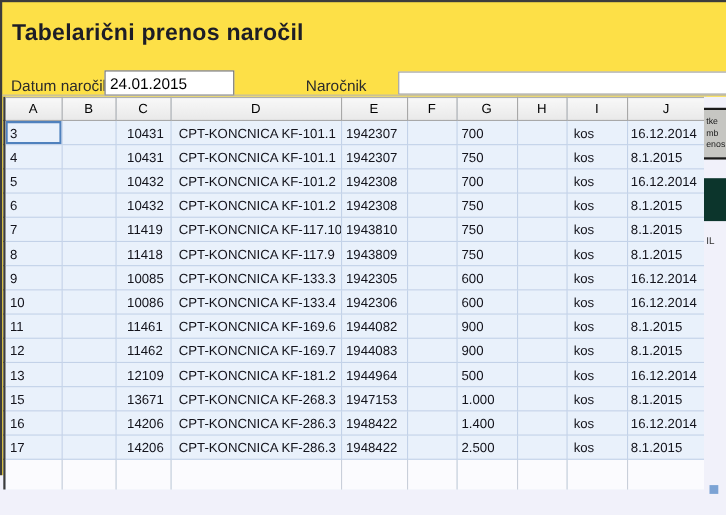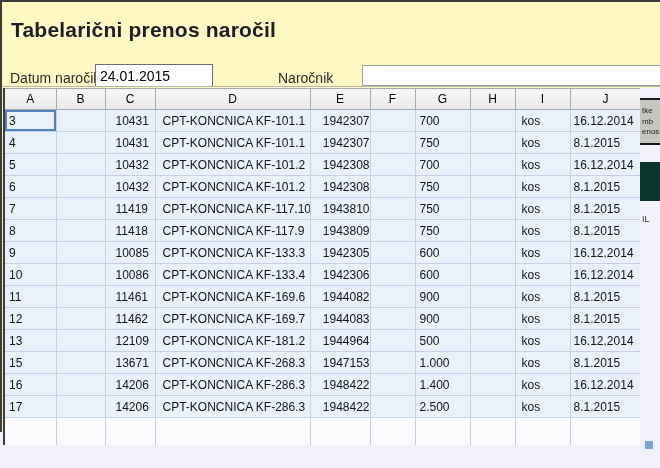--- a/index.html
+++ b/index.html
@@ -1,18 +1,18 @@
 <!DOCTYPE html>
 <html><head>
 <meta charset="utf-8">
 <style>
   html,body{margin:0;padding:0;width:660px;height:468px;overflow:hidden;
     font-family:"Liberation Sans",sans-serif;background:#f1f1fa;}
   .window{position:absolute;left:0;top:0;width:660px;height:432px;box-sizing:border-box;
-    border-top:2px solid #3c3c3c;border-left:2px solid #3c3c3c;background:#fef9c3;}
+    border-top:2px solid #3c3c3c;border-left:2px solid #3c3c3c;background:#fde047;}
   .title{position:absolute;left:9px;top:16px;margin:0;font-size:21px;font-weight:bold;
     color:#1d1d27;letter-spacing:0.2px;}
   .lbl{position:absolute;font-size:14px;color:#2b2b2b;white-space:nowrap;}
   .date-lbl{left:8px;top:68px;}
   .cust-lbl{left:276px;top:68px;}
   input{box-sizing:border-box;font-family:"Liberation Sans",sans-serif;background:#fff;}
   .date-input{position:absolute;left:93px;top:62px;width:118px;height:23px;
     border:1px solid #6e6e6e;font-size:14px;color:#000;padding:0 0 0 4px;}
   .cust-input{position:absolute;left:360px;top:63px;width:300px;height:21px;
     border:1px solid #9c9c9c;font-size:12px;color:#000;padding:0 0 0 4px;}
@@ -22,21 +22,21 @@
     background:#e9f1fb;z-index:1;}
   .grid th{height:20px;background:linear-gradient(#f8f8f8,#e9e9e9);
     border:1px solid #a8a8a8;font-size:12px;font-weight:normal;color:#000;
     text-align:center;padding:0;overflow:hidden;}
   .grid td{height:21px;background:#e9f1fb;border-right:1px solid #c3d2e8;
     border-bottom:1px solid #c3d2e8;font-size:12px;color:#13131b;
     white-space:nowrap;overflow:hidden;padding:0;text-align:left;}
   .grid td.c0{padding-left:4px;}
   .grid td.c2{padding-left:10px;}
   .grid td.c3{padding-left:7px;}
-  .grid td.c4{padding-left:4px;text-align:right;}
+  .grid td.c4{padding-left:4px;}
   .grid td.c6{padding-left:4px;}
   .grid td.c8{padding-left:6px;}
   .grid td.c9{padding-left:3px;}
   .grid td.sel{box-shadow:inset 0 0 0 2px #4f81bd;}
   .grid tbody tr:nth-child(15) td{border-bottom-color:#8fa8cc;}
   .grid tr.empty-row td{height:27px;background:#fbfbfe;border-right-color:#c9cfda;
     border-bottom:none;}
   .backdrop{position:absolute;left:638px;top:86px;width:22px;height:382px;
     background:#f1f1fa;z-index:2;overflow:hidden;}
   .bd-gray{position:absolute;left:0;top:10px;width:22px;height:47px;background:#c6c6c2;

